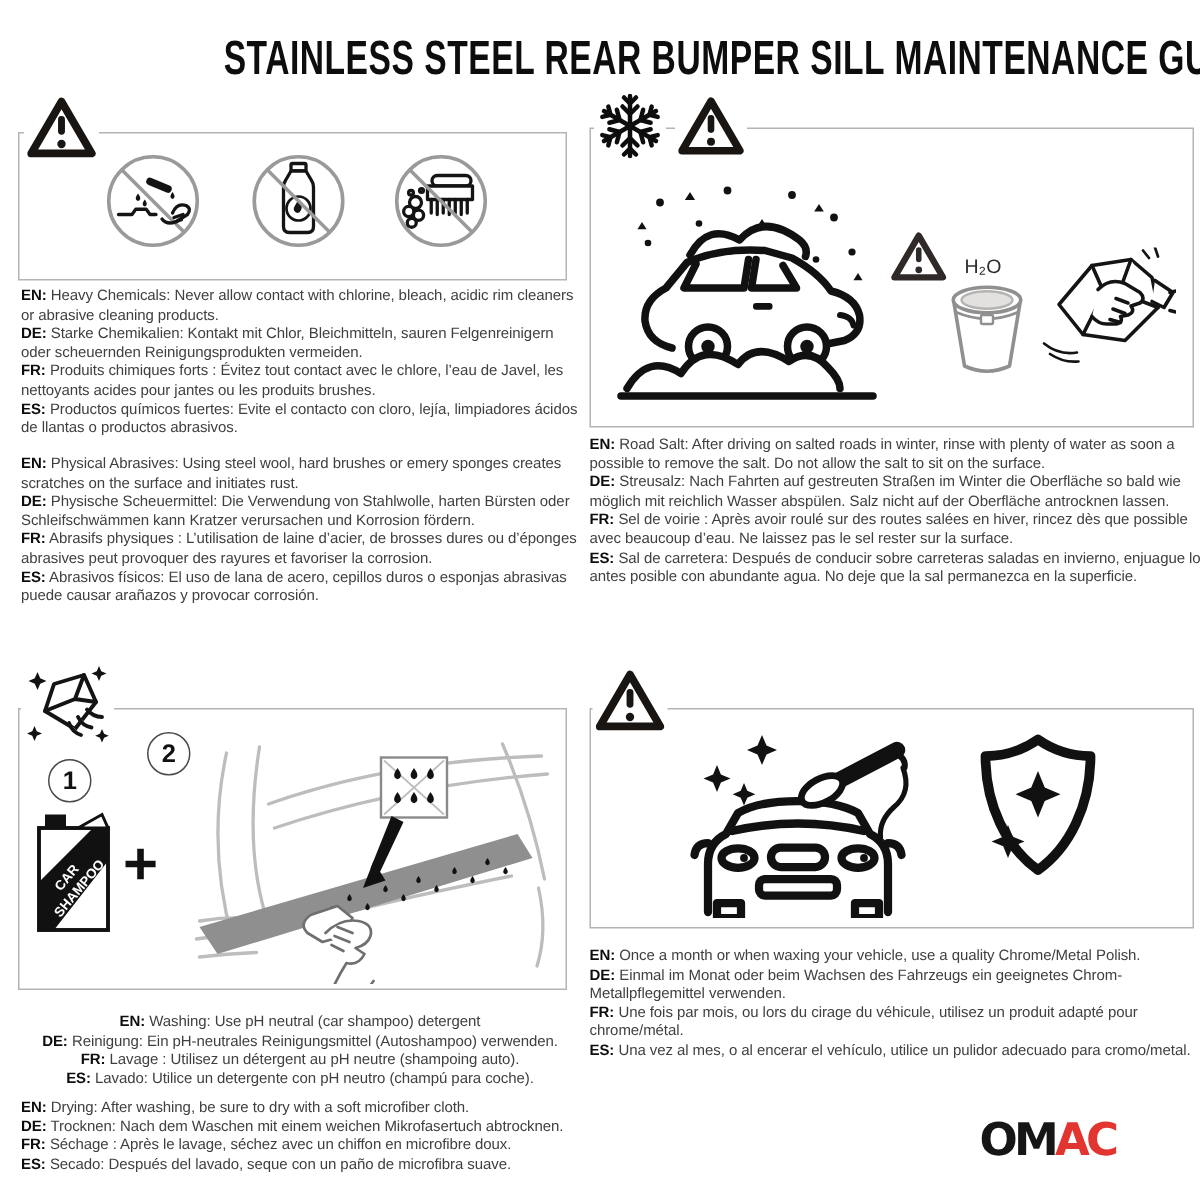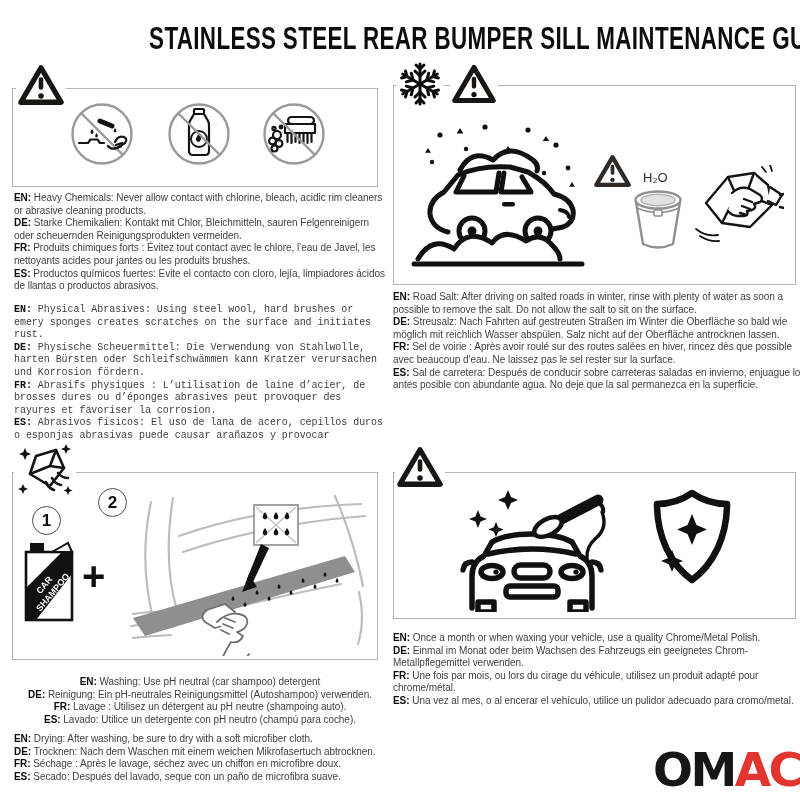--- a/index.html
+++ b/index.html
@@ -12,21 +12,21 @@
   .abs{position:absolute;}
   .badge{position:absolute;background:#ffffff;padding:2px;display:flex;align-items:center;justify-content:center;}
   .tblock{position:absolute;font-size:10px;line-height:12.6px;color:#3f3f3f;letter-spacing:-0.05px;}
   .tblock p{margin:0;}
   .lang{font-weight:bold;color:#0d0d0d;margin-top:16px;}
   .stepcircle{position:absolute;width:27px;height:27px;border:1.7px solid #4a4a4a;border-radius:50%;
         display:flex;align-items:center;justify-content:center;font-size:17px;font-weight:bold;
         color:#111;background:#fff;}
   .plus{position:absolute;font-size:40px;font-weight:900;color:#111;line-height:1;}
   .h2o{position:absolute;font-size:13px;color:#2e2e2e;text-align:center;}
-  .logo{position:absolute;font-size:47px;font-weight:900;letter-spacing:-2.5px;line-height:1;
+  .logo{position:absolute;font-size:30px;font-weight:900;letter-spacing:-2.5px;line-height:1;
         font-family:"DejaVu Sans",sans-serif;}
   .logo .blk{color:#161616;}
   .logo .red{color:#e23530;}
   svg{display:block;}
 </style>
 </head>
 <body>
 
 <div class="page">
 
@@ -93,21 +93,21 @@
     </svg>
   </div>
 
   <div class="tblock" style="left:14px;top:192px;width:372px;">
     <p><span class="lang">EN:</span> <span>Heavy Chemicals: Never allow contact with chlorine, bleach, acidic rim cleaners or abrasive cleaning products.</span></p>
     <p><span class="lang">DE:</span> <span>Starke Chemikalien: Kontakt mit Chlor, Bleichmitteln, sauren Felgenreinigern oder scheuernden Reinigungsprodukten vermeiden.</span></p>
     <p><span class="lang">FR:</span> <span>Produits chimiques forts : Évitez tout contact avec le chlore, l’eau de Javel, les nettoyants acides pour jantes ou les produits brushes.</span></p>
     <p><span class="lang">ES:</span> <span>Productos químicos fuertes: Evite el contacto con cloro, lejía, limpiadores ácidos de llantas o productos abrasivos.</span></p>
   </div>
 
-  <div class="tblock" style="left:14px;top:304px;width:372px;font-family:Liberation Mono, monospace;">
+  <div class="tblock" style="left:14px;top:304px;width:372px;">
     <p><span class="lang">EN:</span> <span>Physical Abrasives: Using steel wool, hard brushes or emery sponges creates scratches on the surface and initiates rust.</span></p>
     <p><span class="lang">DE:</span> <span>Physische Scheuermittel: Die Verwendung von Stahlwolle, harten Bürsten oder Schleifschwämmen kann Kratzer verursachen und Korrosion fördern.</span></p>
     <p><span class="lang">FR:</span> <span>Abrasifs physiques : L’utilisation de laine d’acier, de brosses dures ou d’éponges abrasives peut provoquer des rayures et favoriser la corrosion.</span></p>
     <p><span class="lang">ES:</span> <span>Abrasivos físicos: El uso de lana de acero, cepillos duros o esponjas abrasivas puede causar arañazos y provocar corrosión.</span></p>
   </div>
 
   <div class="panel" style="left:393px;top:85px;width:401px;height:198px;"></div>
 
   <div class="badge" style="left:396px;top:60px;">
     <svg width="44" height="44" viewBox="-22 -22 44 44" stroke="#0d0d0d" stroke-width="3" fill="none" stroke-linecap="round" stroke-linejoin="round">

